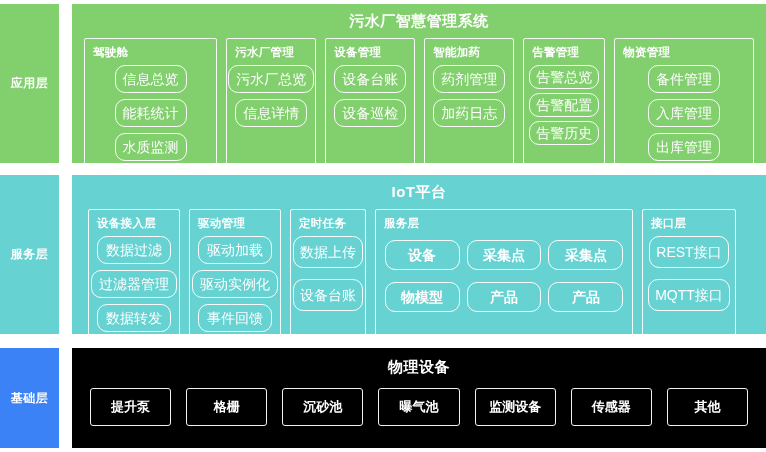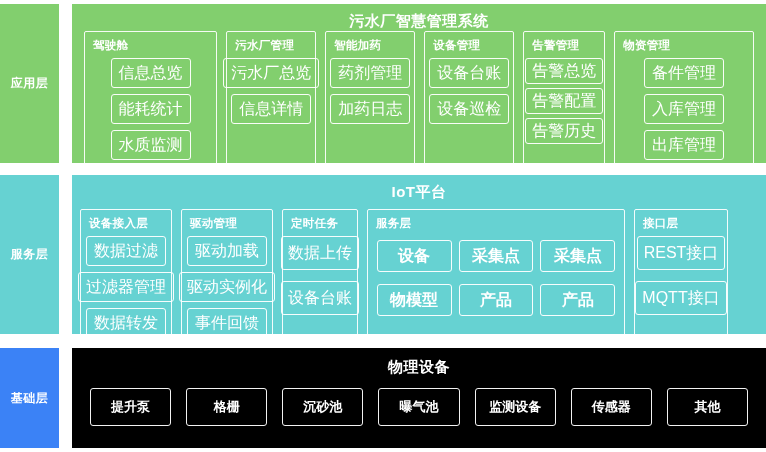--- a/index.html
+++ b/index.html
@@ -72,55 +72,55 @@
   .chips {
     display: flex;
     flex-wrap: wrap;
     justify-content: center;
     align-content: flex-start;
     gap: 6px 7px;
     width: 100%;
   }
   .chip {
     border: 1px solid rgba(255,255,255,0.95);
-    border-radius: 3px;
-    color: #ffffff;
-    font-size: 16px;
+    border-radius: 10px;
+    color: #ffffff;
+    font-size: 14px;
     line-height: 1;
     padding: 6px 7px;
     text-align: center;
     white-space: nowrap;
     flex: 1 1 auto;
     display: flex; align-items: center; justify-content: center;
   }
 
   
   #app-layer { top: 4px; height: 159px; }
   #app-layer .layer-tag { background: #82cf6e; height: 159px; }
   #app-layer .layer-body { background: #82cf6e; height: 159px; padding-top: 8px; padding-bottom: 10px; }
   #app-layer .group-track { padding: 0 12px; }
-  #app-layer .layer-title { }
+  #app-layer .layer-title { margin-bottom: 7px; }
 
   .g-cockpit   { width: 158px; }
   .g-plant     { width: 90px; }
   .g-dosing    { width: 90px; }
   .g-equipment { width: 90px; }
   .g-alarm     { width: 82px; }
   .g-material  { width: 166px; }
 
   .g-cockpit .chip, .g-material .chip { flex: 0 0 calc(50% - 4px); }
   .g-plant .chip, .g-dosing .chip, .g-equipment .chip, .g-alarm .chip { flex: 0 0 100%; }
   .g-alarm .chip { padding: 4px 6px; }
   .g-alarm .chips { gap: 4px; }
 
   
   #svc-layer { top: 175px; height: 159px; }
   #svc-layer .layer-tag { background: #66d2d2; height: 159px; }
   #svc-layer .layer-body { background: #66d2d2; height: 159px; padding-top: 8px; padding-bottom: 10px; }
-  #svc-layer .group-track { padding: 0 8px; }
+  #svc-layer .group-track { padding: 0 16px; }
   #svc-layer .layer-title { margin-bottom: 7px; }
 
   .g-access  { width: 92px; }
   .g-driver  { width: 92px; }
   .g-timer   { width: 76px; }
   .g-service { width: 258px; }
   .g-iface   { width: 94px; }
 
   .g-access .chip, .g-driver .chip, .g-timer .chip, .g-iface .chip { flex: 0 0 100%; }
   .g-service .chip { flex: 0 0 calc(33.333% - 5px); }
@@ -176,33 +176,33 @@
         </div>
 
         <div class="group g-plant">
           <div class="group-title">污水厂管理</div>
           <div class="chips">
             <div class="chip">污水厂总览</div>
             <div class="chip">信息详情</div>
           </div>
         </div>
 
+        <div class="group g-equipment">
+          <div class="group-title">设备管理</div>
+          <div class="chips">
+            <div class="chip">设备台账</div>
+            <div class="chip">设备巡检</div>
+          </div>
+        </div>
+
         <div class="group g-dosing">
           <div class="group-title">智能加药</div>
           <div class="chips">
             <div class="chip">药剂管理</div>
             <div class="chip">加药日志</div>
-          </div>
-        </div>
-
-        <div class="group g-equipment">
-          <div class="group-title">设备管理</div>
-          <div class="chips">
-            <div class="chip">设备台账</div>
-            <div class="chip">设备巡检</div>
           </div>
         </div>
 
         <div class="group g-alarm">
           <div class="group-title">告警管理</div>
           <div class="chips">
             <div class="chip">告警总览</div>
             <div class="chip">告警配置</div>
             <div class="chip">告警历史</div>
           </div>

